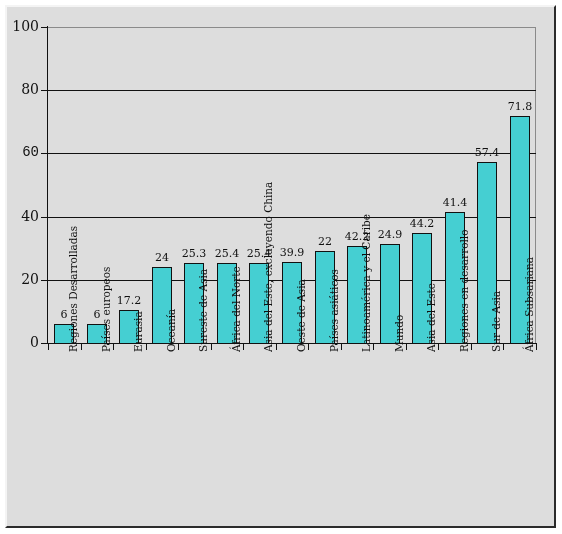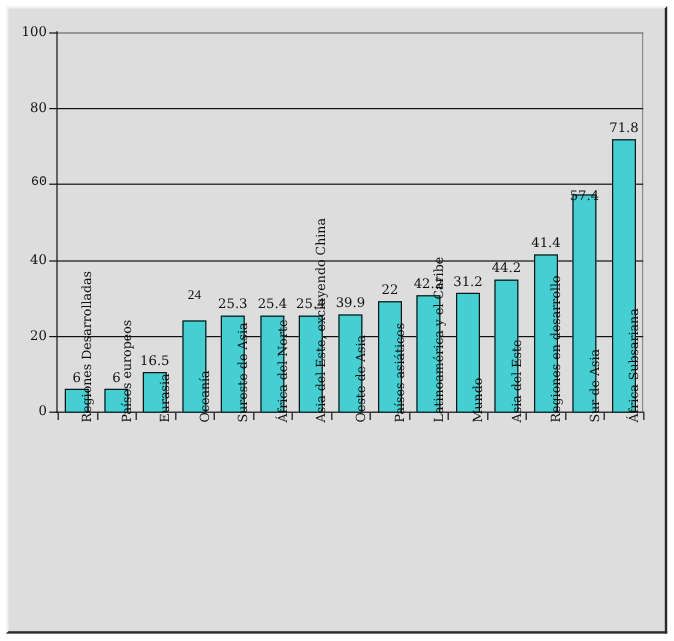--- a/index.html
+++ b/index.html
@@ -76,21 +76,21 @@
     left: 41px;
     width: 7px;
     height: 1px;
     background: #111111;
   }
   .y-tick-label {
     position: absolute;
     right: 0;
     width: 38px;
     text-align: right;
-    font-size: 11px;
+    font-size: 14px;
     color: #111111;
     line-height: 11px;
   }
   .y-tick-label-wrap {
     position: absolute;
     left: 0;
     width: 39px;
     height: 12px;
   }
   .x-tick-mark {
@@ -196,32 +196,32 @@
       <div class="bar" title="Latinoamérica y el Caribe: 30.8" style="left: 347px; top: 246px; width: 20px; height: 98px; background: rgb(69, 207, 210); border-color: rgb(17, 17, 17);"></div>
       <div class="bar" title="Mundo: 31.2" style="left: 380px; top: 244px; width: 20px; height: 100px; background: rgb(69, 207, 210); border-color: rgb(17, 17, 17);"></div>
       <div class="bar" title="Asia del Este: 34.8" style="left: 412px; top: 233px; width: 20px; height: 111px; background: rgb(69, 207, 210); border-color: rgb(17, 17, 17);"></div>
       <div class="bar" title="Regiones en desarrollo: 41.4" style="left: 445px; top: 212px; width: 20px; height: 132px; background: rgb(69, 207, 210); border-color: rgb(17, 17, 17);"></div>
       <div class="bar" title="Sur de Asia: 57.4" style="left: 477px; top: 162px; width: 20px; height: 182px; background: rgb(69, 207, 210); border-color: rgb(17, 17, 17);"></div>
       <div class="bar" title="África Subsariana: 71.8" style="left: 510px; top: 116px; width: 20px; height: 228px; background: rgb(69, 207, 210); border-color: rgb(17, 17, 17);"></div>
     </div>
   <div id="values-layer">
       <div class="bar-value" style="left: 40px; top: 309px; width: 48px;">6</div>
       <div class="bar-value" style="left: 73px; top: 309px; width: 48px;">6</div>
-      <div class="bar-value" style="left: 105px; top: 295px; width: 48px;">16.5</div>
-      <div class="bar-value" style="left: 138px; top: 240px; width: 48px; font-family: Liberation Serif, serif;">24</div>
+      <div class="bar-value" style="left: 105px; top: 295px; width: 48px;">17.2</div>
+      <div class="bar-value" style="left: 138px; top: 252px; width: 48px;">24</div>
       <div class="bar-value" style="left: 170px; top: 248px; width: 48px;">25.3</div>
       <div class="bar-value" style="left: 203px; top: 248px; width: 48px;">25.4</div>
       <div class="bar-value" style="left: 235px; top: 248px; width: 48px;">25.4</div>
       <div class="bar-value" style="left: 268px; top: 247px; width: 48px;">39.9</div>
       <div class="bar-value" style="left: 301px; top: 236px; width: 48px;">22</div>
       <div class="bar-value" style="left: 333px; top: 231px; width: 48px;">42.2</div>
-      <div class="bar-value" style="left: 366px; top: 229px; width: 48px;">31.2</div>
+      <div class="bar-value" style="left: 366px; top: 229px; width: 48px;">24.9</div>
       <div class="bar-value" style="left: 398px; top: 218px; width: 48px;">44.2</div>
       <div class="bar-value" style="left: 431px; top: 197px; width: 48px;">41.4</div>
-      <div class="bar-value" style="left: 463px; top: 158px; width: 48px;">57.4</div>
+      <div class="bar-value" style="left: 463px; top: 147px; width: 48px;">57.4</div>
       <div class="bar-value" style="left: 496px; top: 101px; width: 48px;">71.8</div>
     </div>
   <div id="catlabels-layer">
       <div class="cat-label" style="left: 68px; top: 352px;">Regiones Desarrolladas</div>
       <div class="cat-label" style="left: 101px; top: 352px;">Países europeos</div>
       <div class="cat-label" style="left: 133px; top: 352px;">Eurasia</div>
       <div class="cat-label" style="left: 166px; top: 352px;">Oceanía</div>
       <div class="cat-label" style="left: 198px; top: 352px;">Sureste de Asia</div>
       <div class="cat-label" style="left: 231px; top: 352px;">África del Norte</div>
       <div class="cat-label" style="left: 263px; top: 352px;">Asia del Este, excluyendo China</div>

